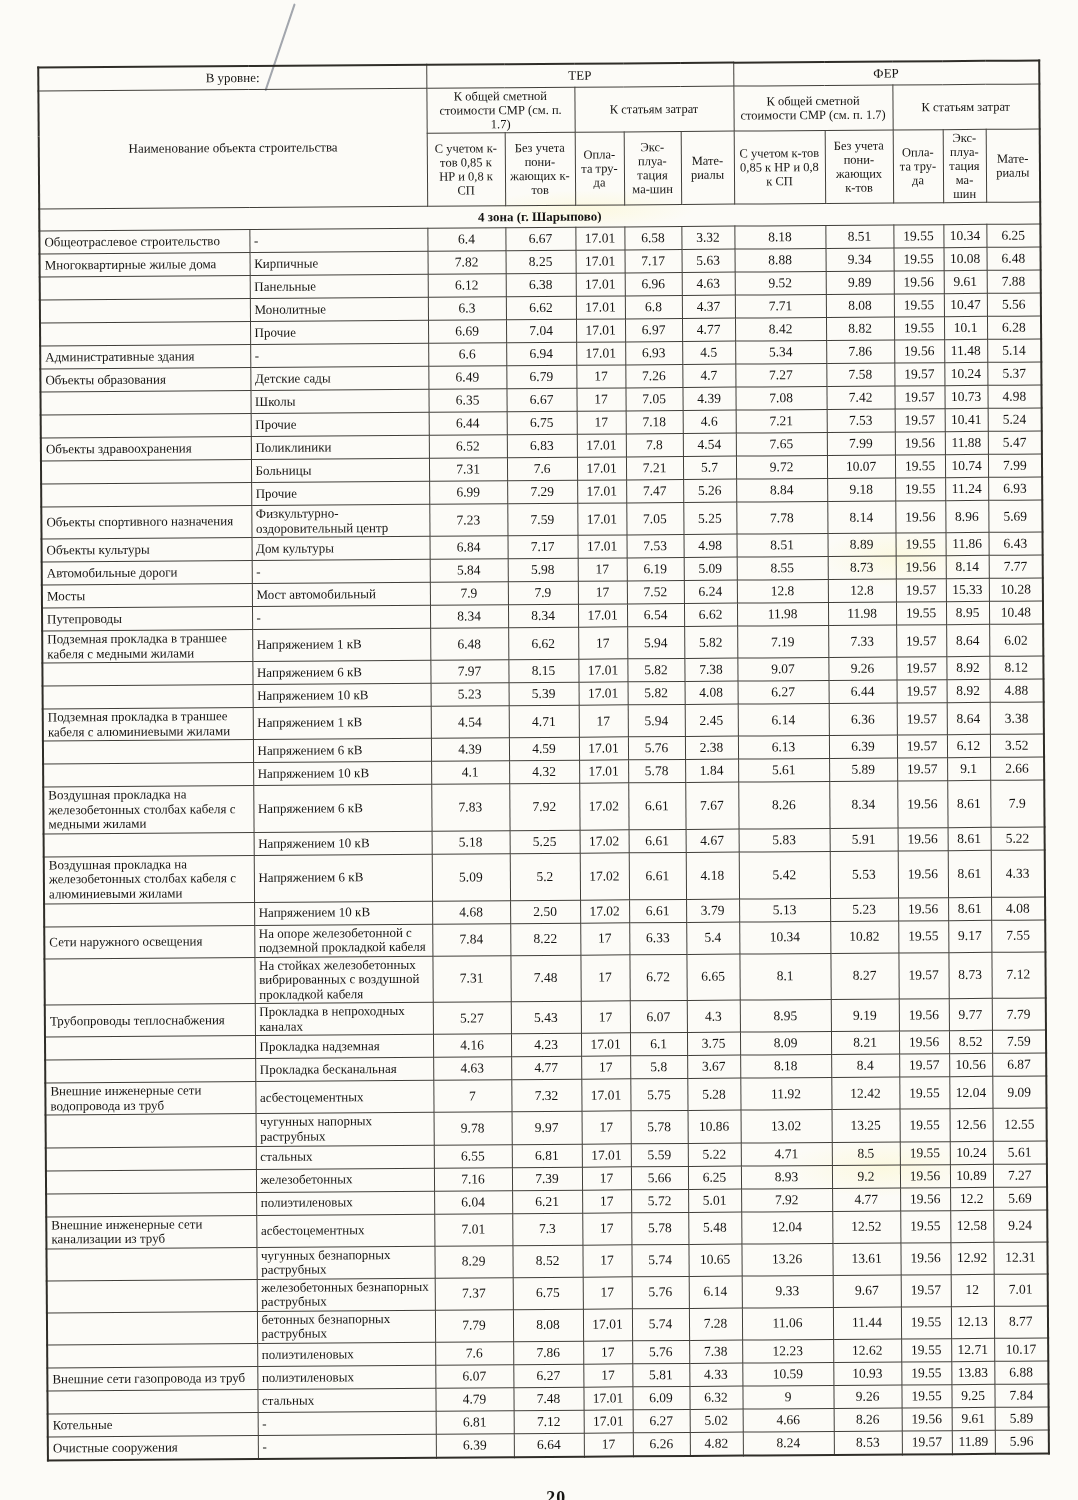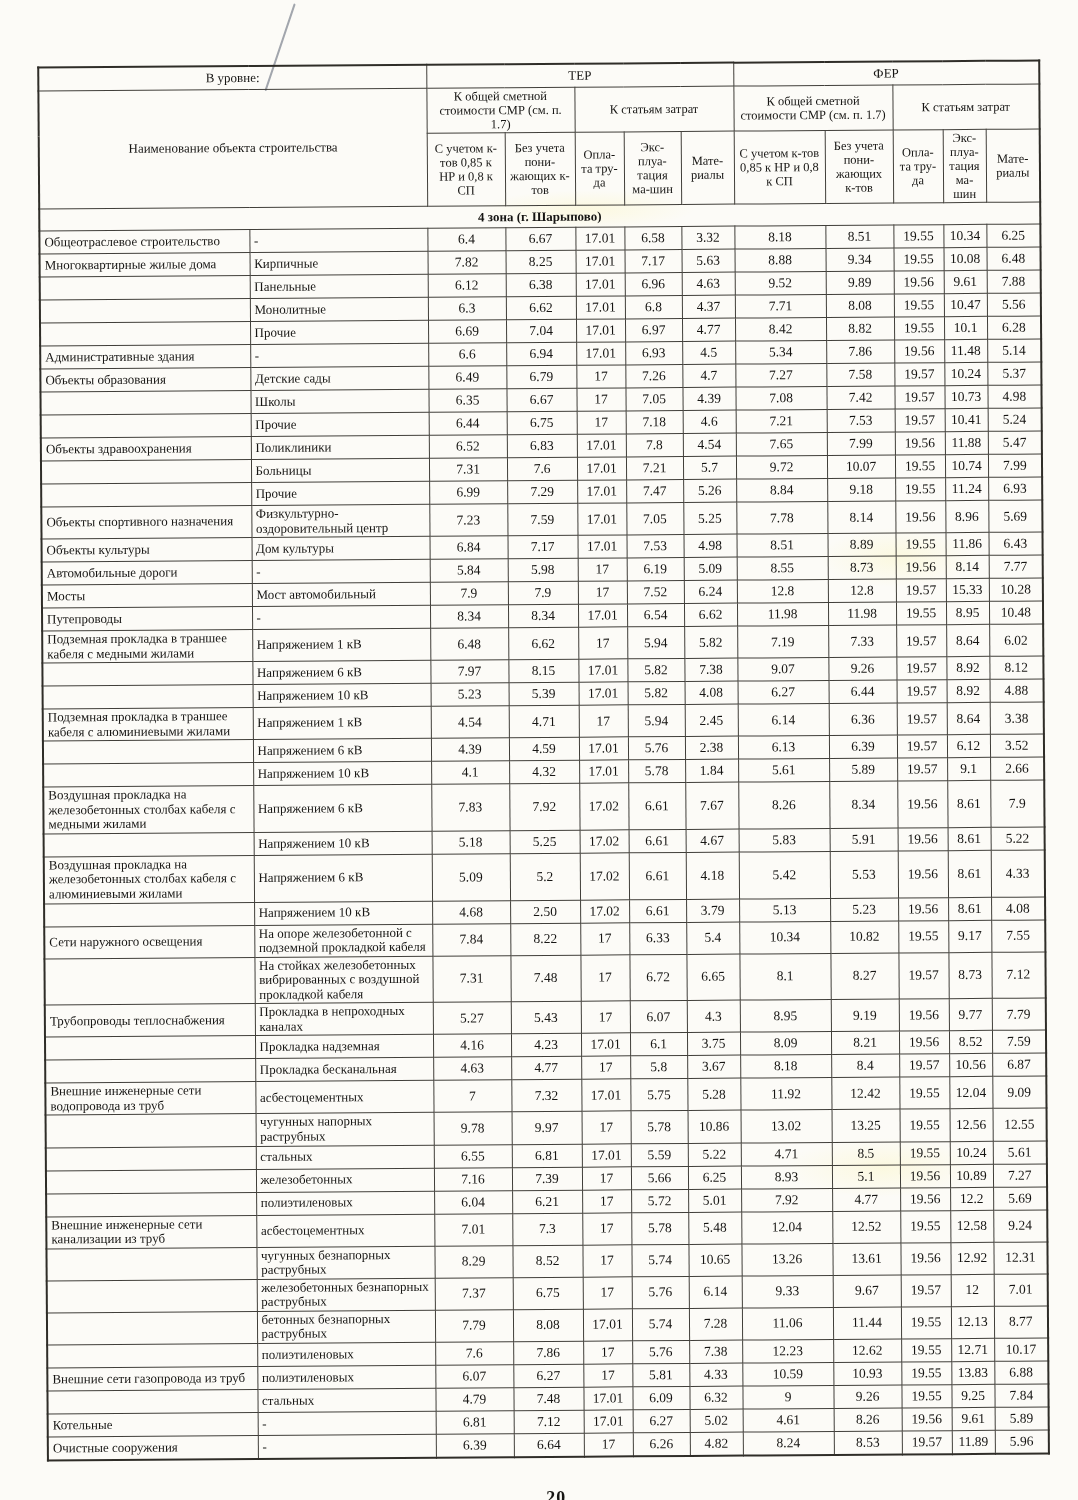--- a/index.html
+++ b/index.html
@@ -622,21 +622,21 @@
         </tr>
         <tr>
           <td class="c-name"></td>
           <td class="c-sub">железобетонных</td>
           <td class="c-val">7.16</td>
           <td class="c-val">7.39</td>
           <td class="c-val">17</td>
           <td class="c-val">5.66</td>
           <td class="c-val">6.25</td>
           <td class="c-val">8.93</td>
-          <td class="c-val">5.1</td>
+          <td class="c-val">9.2</td>
           <td class="c-val">19.56</td>
           <td class="c-val">10.89</td>
           <td class="c-val">7.27</td>
         </tr>
         <tr>
           <td class="c-name"></td>
           <td class="c-sub">полиэтиленовых</td>
           <td class="c-val">6.04</td>
           <td class="c-val">6.21</td>
           <td class="c-val">17</td>
@@ -747,21 +747,21 @@
           <td class="c-val">7.84</td>
         </tr>
         <tr>
           <td class="c-name">Котельные</td>
           <td class="c-sub">-</td>
           <td class="c-val">6.81</td>
           <td class="c-val">7.12</td>
           <td class="c-val">17.01</td>
           <td class="c-val">6.27</td>
           <td class="c-val">5.02</td>
-          <td class="c-val">4.61</td>
+          <td class="c-val">4.66</td>
           <td class="c-val">8.26</td>
           <td class="c-val">19.56</td>
           <td class="c-val">9.61</td>
           <td class="c-val">5.89</td>
         </tr>
         <tr>
           <td class="c-name">Очистные сооружения</td>
           <td class="c-sub">-</td>
           <td class="c-val">6.39</td>
           <td class="c-val">6.64</td>

